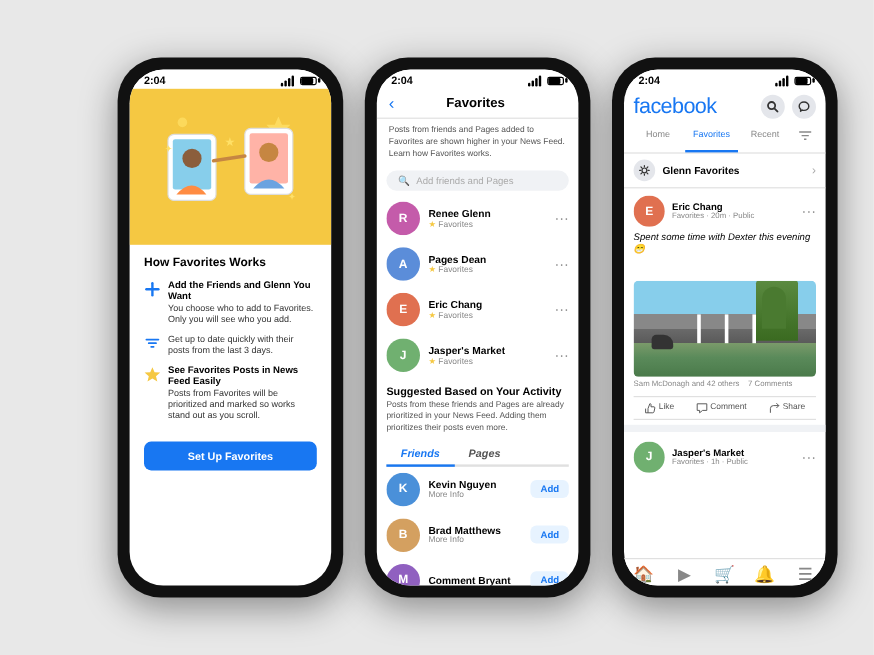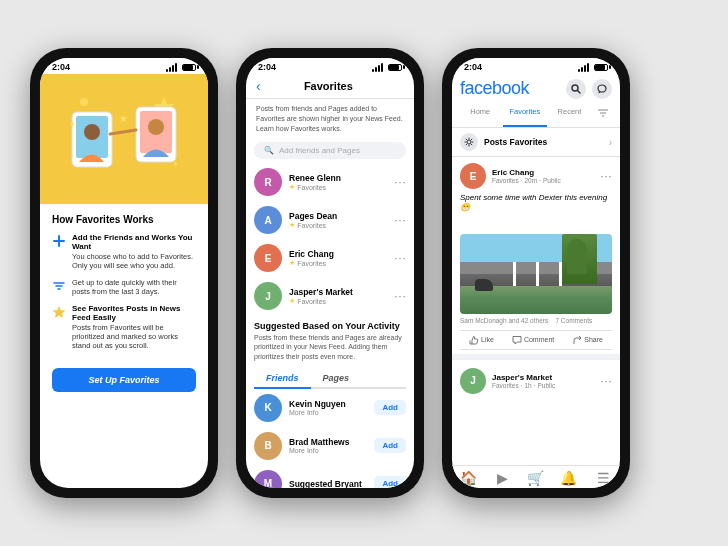--- a/index.html
+++ b/index.html
@@ -11,21 +11,21 @@
       display: flex;
       justify-content: center;
       align-items: center;
       overflow: hidden;
     }
     .scene {
       width: 728px;
       height: 546px;
       background: #e8e8e8;
       display: flex;
-      justify-content: flex-start;
+      justify-content: flex-end;
       align-items: center;
       gap: 18px;
       padding: 20px 30px;
     }
     
     .phone {
       background: #111;
       border-radius: 36px;
       padding: 10px;
       box-shadow: 0 8px 30px rgba(0,0,0,0.4);
@@ -114,21 +114,20 @@
       color: #fff;
       border: none;
       border-radius: 6px;
       padding: 7px 0;
       width: 100%;
       font-size: 9px;
       font-weight: 600;
       text-align: center;
       margin-top: 10px;
       cursor: pointer;
-      font-style: italic;
     }
 
     
     .phone2-header {
       display: flex;
       align-items: center;
       padding: 4px 10px 4px;
       border-bottom: 1px solid #e0e0e0;
     }
     .back-arrow {
@@ -434,21 +433,21 @@
       <div class="phone1-body">
         <div class="phone1-title">How Favorites Works</div>
 
         
         <div class="feature-item">
           <svg class="feature-icon" viewBox="0 0 14 14">
             <line x1="7" y1="2" x2="7" y2="12" stroke="#1877F2" stroke-width="2" stroke-linecap="round"></line>
             <line x1="2" y1="7" x2="12" y2="7" stroke="#1877F2" stroke-width="2" stroke-linecap="round"></line>
           </svg>
           <div class="feature-text">
-            <strong>Add the Friends and Works You Want</strong>
+            <strong>Add the Friends and Glenn You Want</strong>
             <span>You choose who to add to Favorites. Only you will see who you add.</span>
           </div>
         </div>
 
         
         <div class="feature-item">
           <svg class="feature-icon" viewBox="0 0 14 14">
             <line x1="2" y1="4" x2="12" y2="4" stroke="#1877F2" stroke-width="1.5" stroke-linecap="round"></line>
             <line x1="4" y1="7" x2="10" y2="7" stroke="#1877F2" stroke-width="1.5" stroke-linecap="round"></line>
             <line x1="6" y1="10" x2="8" y2="10" stroke="#1877F2" stroke-width="1.5" stroke-linecap="round"></line>
@@ -592,21 +591,21 @@
           <div class="friend-status">More Info</div>
         </div>
         <button class="add-btn">Add</button>
       </div>
 
       <div class="suggested-person">
         <div class="avatar">
           <div class="avatar-placeholder" style="background:#9060C0;">M</div>
         </div>
         <div class="friend-info">
-          <div class="friend-name">Suggested Bryant</div>
+          <div class="friend-name">Comment Bryant</div>
           <div class="friend-status"></div>
         </div>
         <button class="add-btn">Add</button>
       </div>
     </div>
   </div>
 
   <div class="phone phone-3">
     <div class="phone-inner" style="position:relative;">
 
@@ -655,21 +654,21 @@
         </div>
       </div>
 
       <div class="manage-favorites">
         <div class="settings-icon">
           <svg width="10" height="10" viewBox="0 0 10 10">
             <circle cx="5" cy="5" r="2" fill="none" stroke="#333" stroke-width="1"></circle>
             <path d="M5 1v1M5 8v1M1 5h1M8 5h1M2.1 2.1l0.7 0.7M7.2 7.2l0.7 0.7M7.9 2.1l-0.7 0.7M2.8 7.2l-0.7 0.7" stroke="#333" stroke-width="1" stroke-linecap="round"></path>
           </svg>
         </div>
-        <span class="manage-text">Posts Favorites</span>
+        <span class="manage-text">Glenn Favorites</span>
         <span class="chevron-right">›</span>
       </div>
 
       <div class="post-card">
         <div class="post-header">
           <div class="post-avatar">
             <div style="width:100%;height:100%;background:#E07050;display:flex;align-items:center;justify-content:center;color:#fff;font-size:10px;font-weight:700;">E</div>
           </div>
           <div class="post-meta">
             <div class="post-name">Eric Chang</div>

